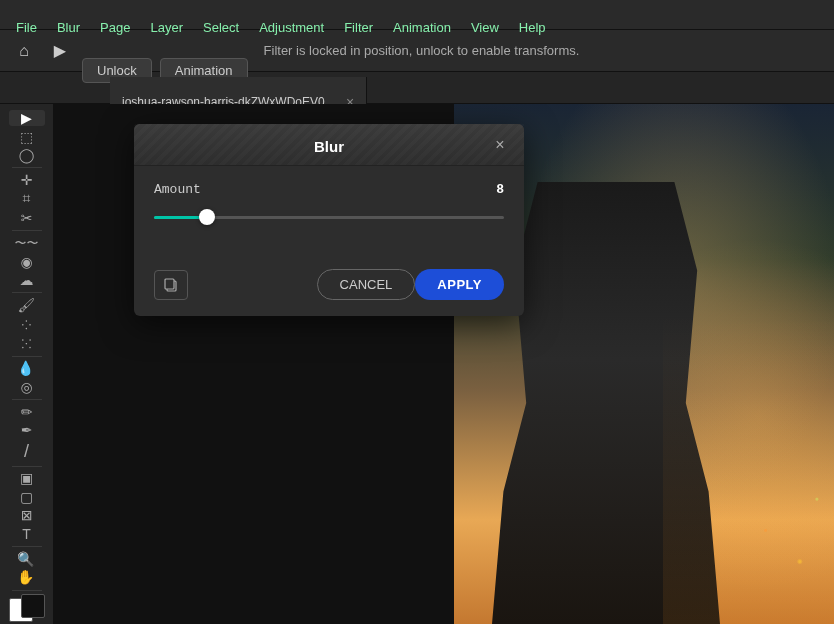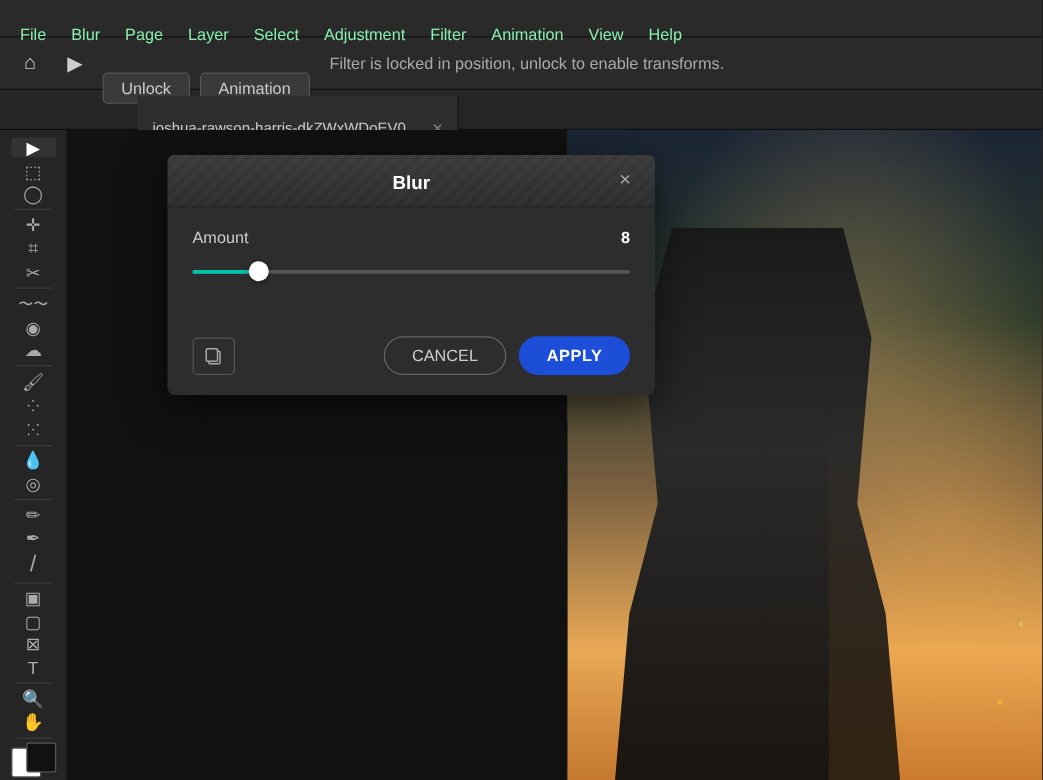--- a/index.html
+++ b/index.html
@@ -263,20 +263,21 @@
       display: flex;
       align-items: center;
       justify-content: center;
       color: #aaa;
       font-size: 16px;
       cursor: pointer;
       border-radius: 3px;
     }
     .dialog-body {
       padding: 16px 20px;
+      font-family: Liberation Mono, monospace;
     }
     .dialog-row {
       display: flex;
       align-items: center;
       justify-content: space-between;
       margin-bottom: 10px;
     }
     .dialog-label {
       font-size: 13px;
       color: #ccc;
@@ -334,21 +335,20 @@
       justify-content: center;
       color: #aaa;
       font-size: 15px;
       cursor: pointer;
       border: 1px solid #555;
       border-radius: 4px;
       background: transparent;
     }
     .footer-btns {
       display: flex;
-      gap: 10px;
     }
     .cancel-btn {
       padding: 7px 22px;
       border-radius: 20px;
       border: 1px solid #666;
       background: transparent;
       color: #ccc;
       font-size: 13px;
       cursor: pointer;
       font-weight: 500;

